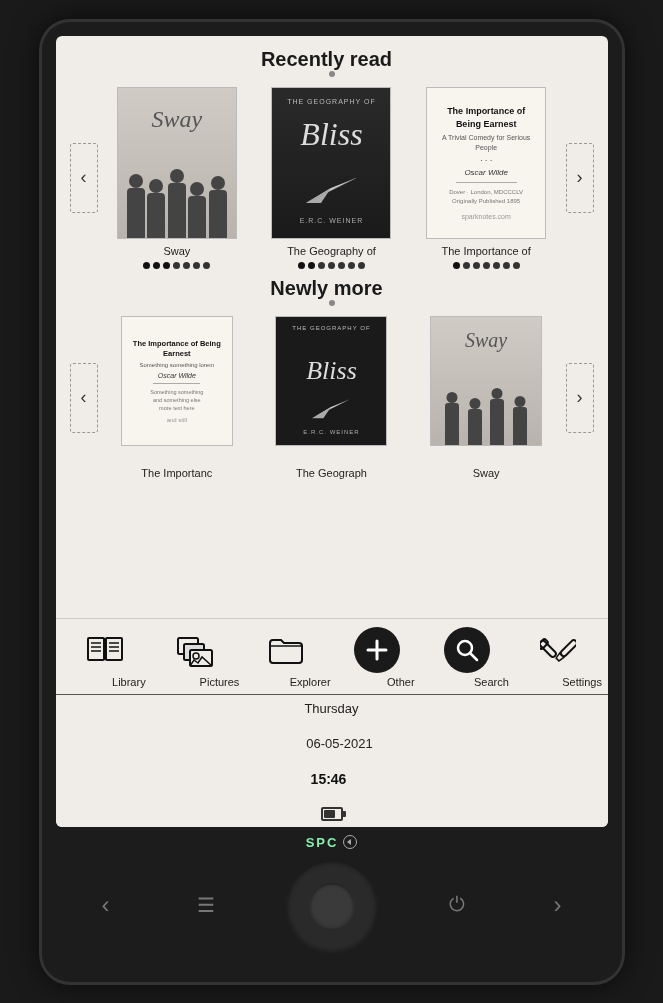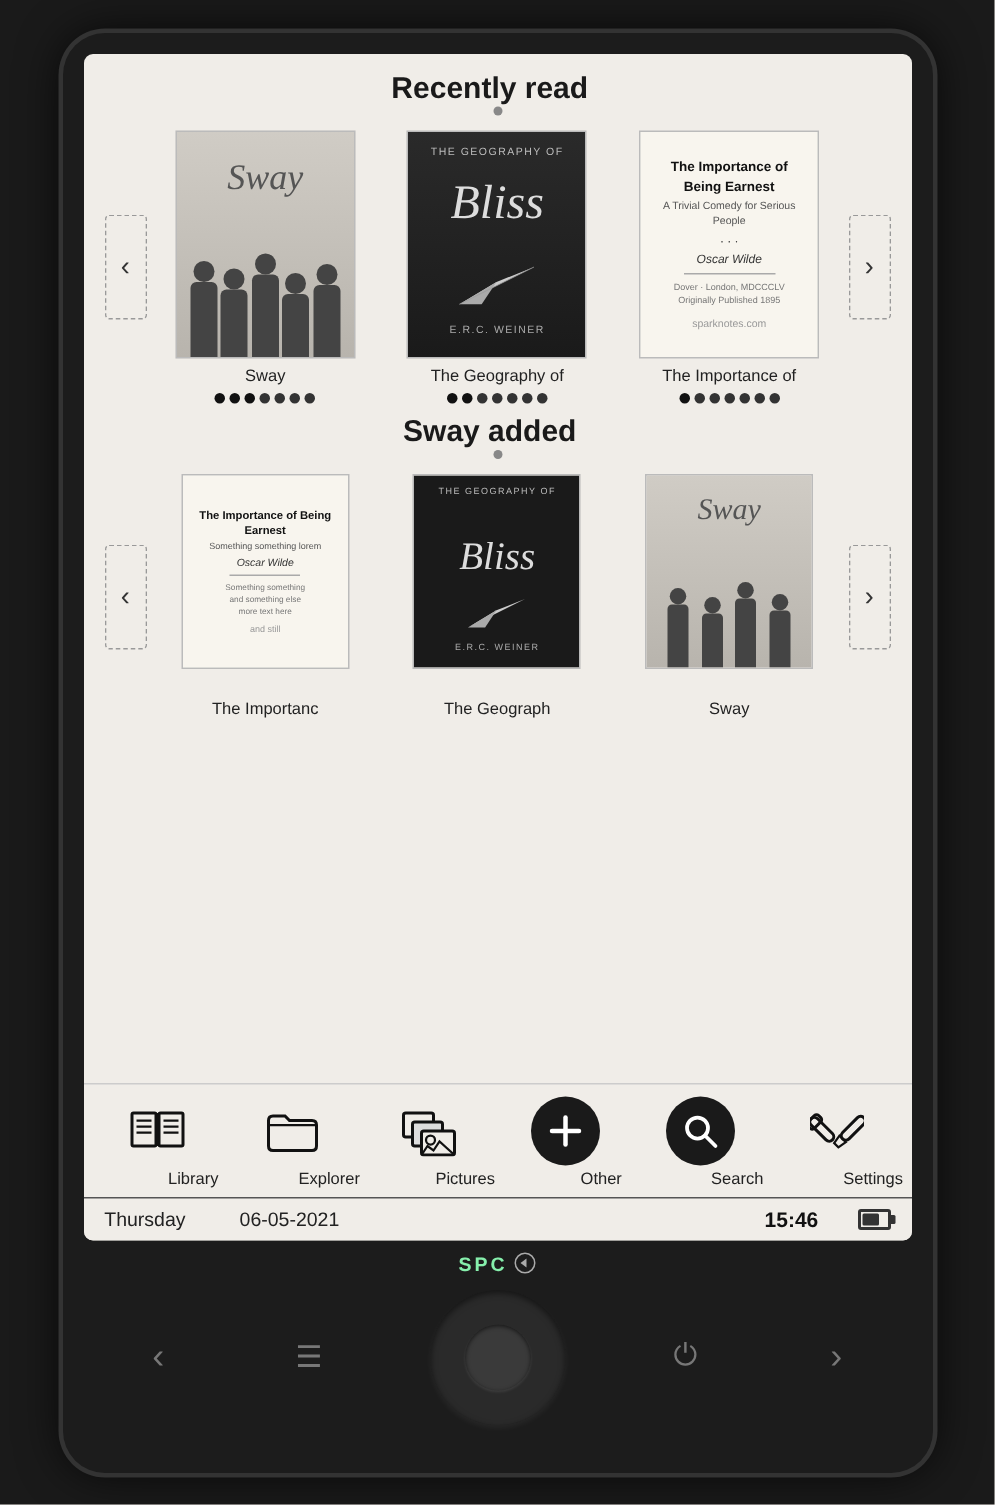--- a/index.html
+++ b/index.html
@@ -270,20 +270,21 @@
     }
 
     
     .status-bar {
       background: #f0ede8;
       border-top: 1.5px solid #555;
       padding: 6px 14px;
       display: flex;
       align-items: center;
       gap: 20px;
+      flex-direction: column;
     }
     .status-day {
       font-size: 13px;
       color: #222;
     }
     .status-date {
       font-size: 13px;
       color: #222;
       flex: 1;
       margin-left: 16px;
@@ -508,21 +509,21 @@
               <div class="book-dot"></div>
               <div class="book-dot"></div>
             </div>
           </div>
 
         </div>
         <button class="carousel-nav">›</button>
       </div>
 
       <div class="section-header" style="margin-top:8px;">
-        <span class="section-title">Sway added</span>
+        <span class="section-title">Newly more</span>
         <div class="section-line"></div>
         <div class="section-dot"></div>
       </div>
 
       <div class="carousel-wrapper">
         <button class="carousel-nav">‹</button>
         <div class="carousel-items">
 
           <div class="book-item-small">
             <div class="book-cover-small">
@@ -598,38 +599,38 @@
               <line x1="23" y1="14" x2="33" y2="14" stroke="#111" stroke-width="1.5"></line>
               <line x1="23" y1="18" x2="33" y2="18" stroke="#111" stroke-width="1.5"></line>
             </svg>
           </div>
           <span class="nav-label">Library</span>
         </div>
 
         <div class="nav-item">
           <div class="nav-icon-plain">
             <svg width="38" height="34" viewBox="0 0 38 34">
-              <path d="M3 10 Q3 7 6 7 L14 7 L17 10 L32 10 Q35 10 35 13 L35 27 Q35 30 32 30 L6 30 Q3 30 3 27 Z" fill="none" stroke="#111" stroke-width="2"></path>
-              <path d="M3 13 L35 13" stroke="#111" stroke-width="1.5"></path>
-            </svg>
-          </div>
-          <span class="nav-label">Explorer</span>
-        </div>
-
-        <div class="nav-item">
-          <div class="nav-icon-plain">
-            <svg width="38" height="34" viewBox="0 0 38 34">
               <rect x="2" y="5" width="20" height="16" rx="1.5" fill="none" stroke="#111" stroke-width="2"></rect>
               <rect x="8" y="11" width="20" height="16" rx="1.5" fill="none" stroke="#111" stroke-width="2" style="fill:#ddd;"></rect>
               <rect x="14" y="17" width="22" height="16" rx="1.5" fill="#f0ede8" stroke="#111" stroke-width="2"></rect>
               <circle cx="20" cy="23" r="3" fill="none" stroke="#111" stroke-width="1.5"></circle>
               <polyline points="14,33 18,27 22,30 26,24 36,33" fill="none" stroke="#111" stroke-width="1.5"></polyline>
             </svg>
           </div>
           <span class="nav-label">Pictures</span>
+        </div>
+
+        <div class="nav-item">
+          <div class="nav-icon-plain">
+            <svg width="38" height="34" viewBox="0 0 38 34">
+              <path d="M3 10 Q3 7 6 7 L14 7 L17 10 L32 10 Q35 10 35 13 L35 27 Q35 30 32 30 L6 30 Q3 30 3 27 Z" fill="none" stroke="#111" stroke-width="2"></path>
+              <path d="M3 13 L35 13" stroke="#111" stroke-width="1.5"></path>
+            </svg>
+          </div>
+          <span class="nav-label">Explorer</span>
         </div>
 
         <div class="nav-item">
           <div class="nav-icon-circle">
             <svg width="26" height="26" viewBox="0 0 26 26">
               <line x1="13" y1="4" x2="13" y2="22" stroke="white" stroke-width="3" stroke-linecap="round"></line>
               <line x1="4" y1="13" x2="22" y2="13" stroke="white" stroke-width="3" stroke-linecap="round"></line>
             </svg>
           </div>
           <span class="nav-label">Other</span>

